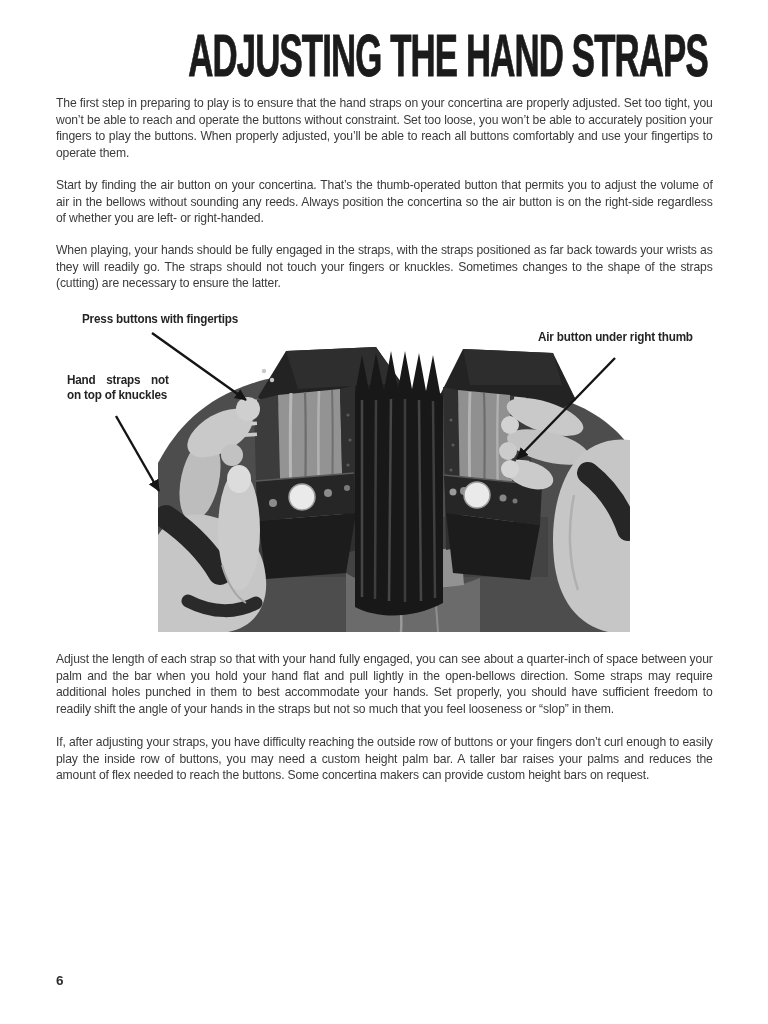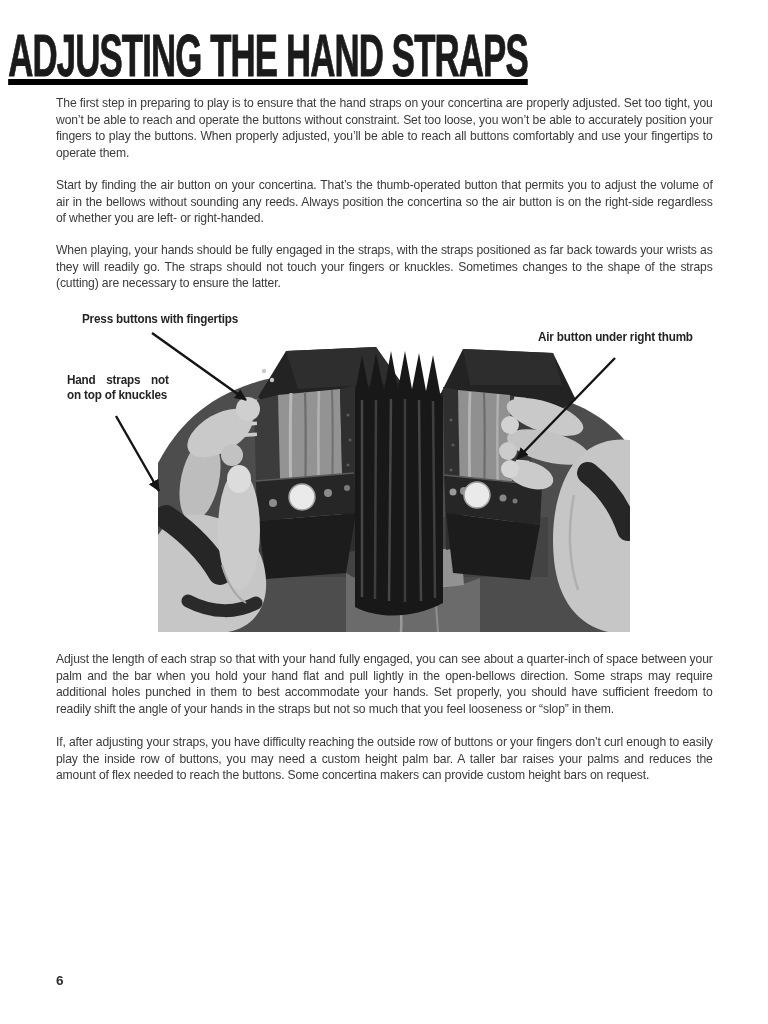--- a/index.html
+++ b/index.html
@@ -9,22 +9,21 @@
     height: 1024px;
     background: #ffffff;
     font-family: "Liberation Sans", sans-serif;
     overflow: hidden;
   }
   .title-wrap {
     position: absolute;
     top: 26px; left: 0;
     width: 716px;
     display: flex;
-    justify-content: flex-end;
-    text-decoration: underline;
+    justify-content: flex-start;
   }
   .title {
     font-size: 60px;
     font-weight: 700;
     line-height: 1;
     letter-spacing: -1.5px;
     white-space: nowrap;
     color: #1b1b1b;
     -webkit-text-stroke: 0.9px #1b1b1b;
     transform: scaleX(0.58);

